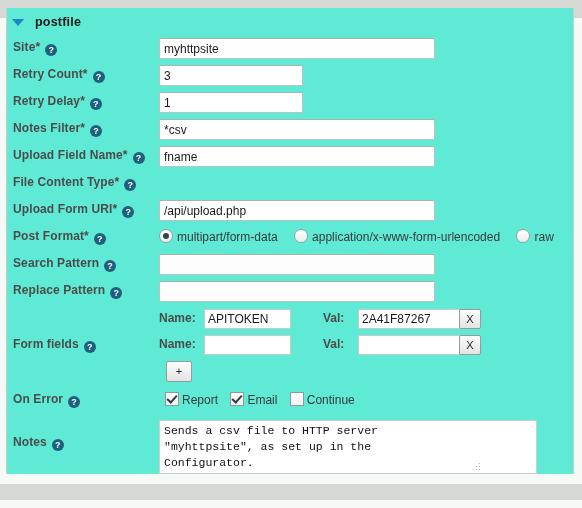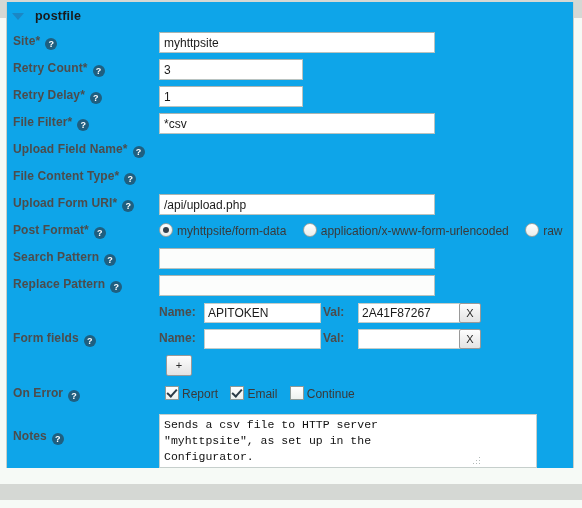--- a/index.html
+++ b/index.html
@@ -38,23 +38,23 @@
   .bottom-filler {
     position: absolute;
     left: 0; top: 500px;
     width: 582px; height: 8px;
     background: #f6faf6;
   }
 
   
   .panel {
     position: absolute;
-    left: 6px; top: 2px;
+    left: 6px; top: 8px;
     width: 568px; height: 466px;
-    background: #0ea5e9;
+    background: #5eead4;
     border-left: 1px solid #c8d0c8;
     border-right: 1px solid #c8d0c8;
     box-sizing: border-box;
   }
 
   
   .panel-header {
     position: absolute;
     left: 0; top: 4px;
     height: 20px;
@@ -196,21 +196,21 @@
     top: 2px;
     height: 20px;
     background: #ffffff;
     border: 1px solid #c3ccc9;
     font-family: "Liberation Sans", sans-serif;
     font-size: 12px;
     color: #1a1a1a;
     padding: 0 3px;
     outline: none;
   }
-  .kv-input.name-in { left: 197px; width: 117px; }
+  .kv-input.name-in { left: 197px; width: 87px; }
   .kv-input.val-in  { left: 342px; width: 103px; margin-left: 9px; }
   .btn {
     position: absolute;
     box-sizing: border-box;
     background: linear-gradient(#fdfdfd, #e3e3e3);
     border: 1px solid #999999;
     border-radius: 2px;
     font-family: "Liberation Sans", sans-serif;
     font-size: 11px;
     color: #2a2a2a;
@@ -312,41 +312,42 @@
       <span class="label"><span>Retry Count*</span><span class="help-icon">?</span></span>
       <input class="txt short" type="text" value="3" style="">
     </div>
 
     <div class="row" style="top:82px;">
       <span class="label"><span>Retry Delay*</span><span class="help-icon">?</span></span>
       <input class="txt short" type="text" value="1" style="">
     </div>
 
     <div class="row" style="top:109px;">
-      <span class="label"><span>File Filter*</span><span class="help-icon">?</span></span>
+      <span class="label"><span>Notes Filter*</span><span class="help-icon">?</span></span>
       <input class="txt wide" type="text" value="*csv" style="">
     </div>
 
     <div class="row" style="top:136px;">
       <span class="label"><span>Upload Field Name*</span><span class="help-icon">?</span></span>
+      <input class="txt wide" type="text" value="fname" style="">
     </div>
 
     <div class="row" style="top:163px;">
       <span class="label"><span>File Content Type*</span><span class="help-icon">?</span></span>
     </div>
 
     <div class="row" style="top:190px;">
       <span class="label"><span>Upload Form URI*</span><span class="help-icon">?</span></span>
       <input class="txt wide" type="text" value="/api/upload.php" style="">
     </div>
 
     <div class="row" style="top:217px;">
       <span class="label"><span>Post Format*</span><span class="help-icon">?</span></span>
       <div class="radio-group">
-        <span class="radio-opt checked"><span class="radio-dot"></span><span>myhttpsite/form-data</span></span>
+        <span class="radio-opt checked"><span class="radio-dot"></span><span>multipart/form-data</span></span>
         <span class="radio-opt"><span class="radio-dot"></span><span>application/x-www-form-urlencoded</span></span>
         <span class="radio-opt"><span class="radio-dot"></span><span>raw</span></span>
       </div>
     </div>
 
     <div class="row" style="top:244px;">
       <span class="label"><span>Search Pattern</span><span class="help-icon">?</span></span>
       <input class="txt wide empty" type="text" value="" style="">
     </div>
 

